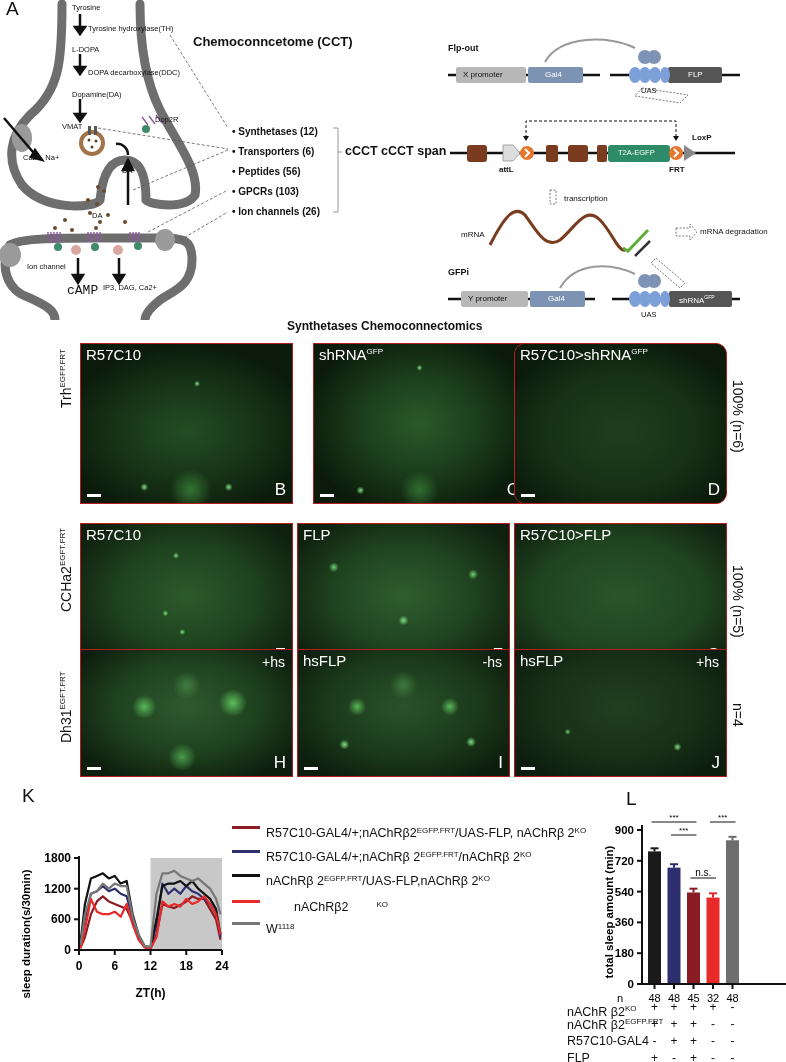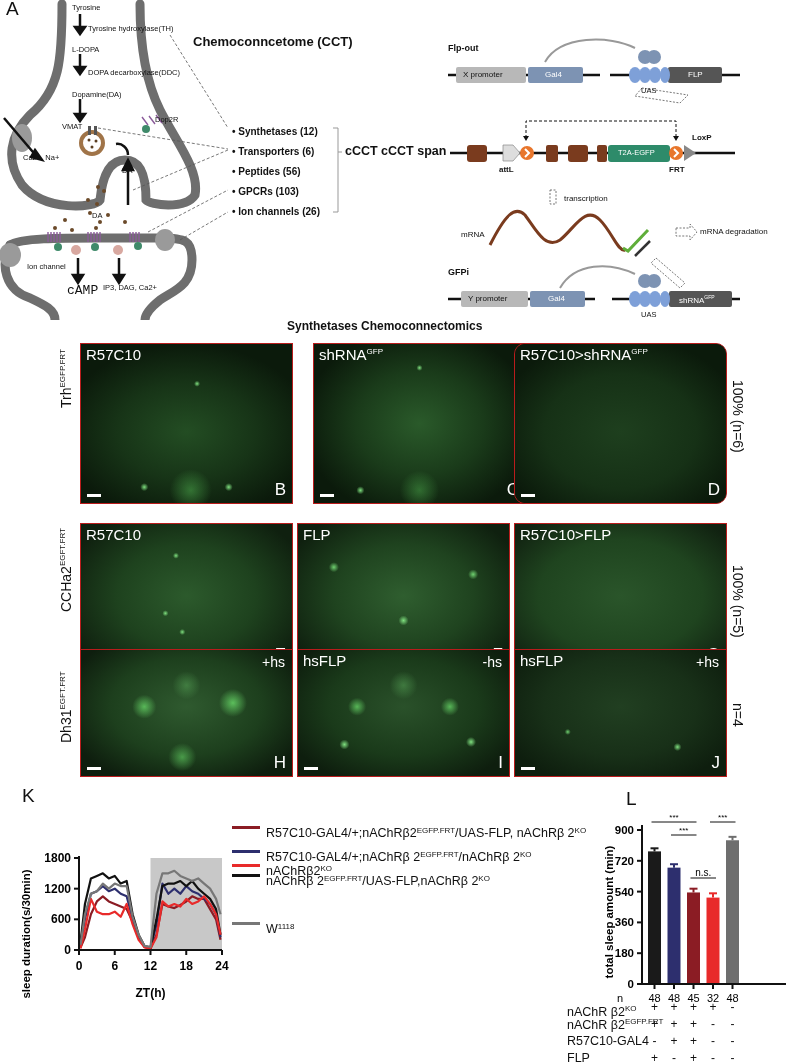--- a/index.html
+++ b/index.html
@@ -346,21 +346,21 @@
       <span>/nAChRβ 2</span>
       <sup>KO</sup>
     </div>
     <div class="legend-row" style="top: 874px;">
       <span class="sw" style="background: rgb(17, 17, 17);"></span>
       <span>nAChRβ 2</span>
       <sup>EGFP.FRT</sup>
       <span>/UAS-FLP,nAChRβ 2</span>
       <sup>KO</sup>
     </div>
-    <div class="legend-row" style="top: 864px;">
+    <div class="legend-row" style="top: 900px; gap: 28px;">
       <span class="sw" style="background: rgb(232, 42, 42);"></span>
       <span>nAChRβ2</span>
       <sup>KO</sup>
     </div>
     <div class="legend-row" style="top: 922px;">
       <span class="sw" style="background: rgb(119, 119, 119);"></span>
       <span>W</span>
       <sup>1118</sup>
     </div>
   </div>

